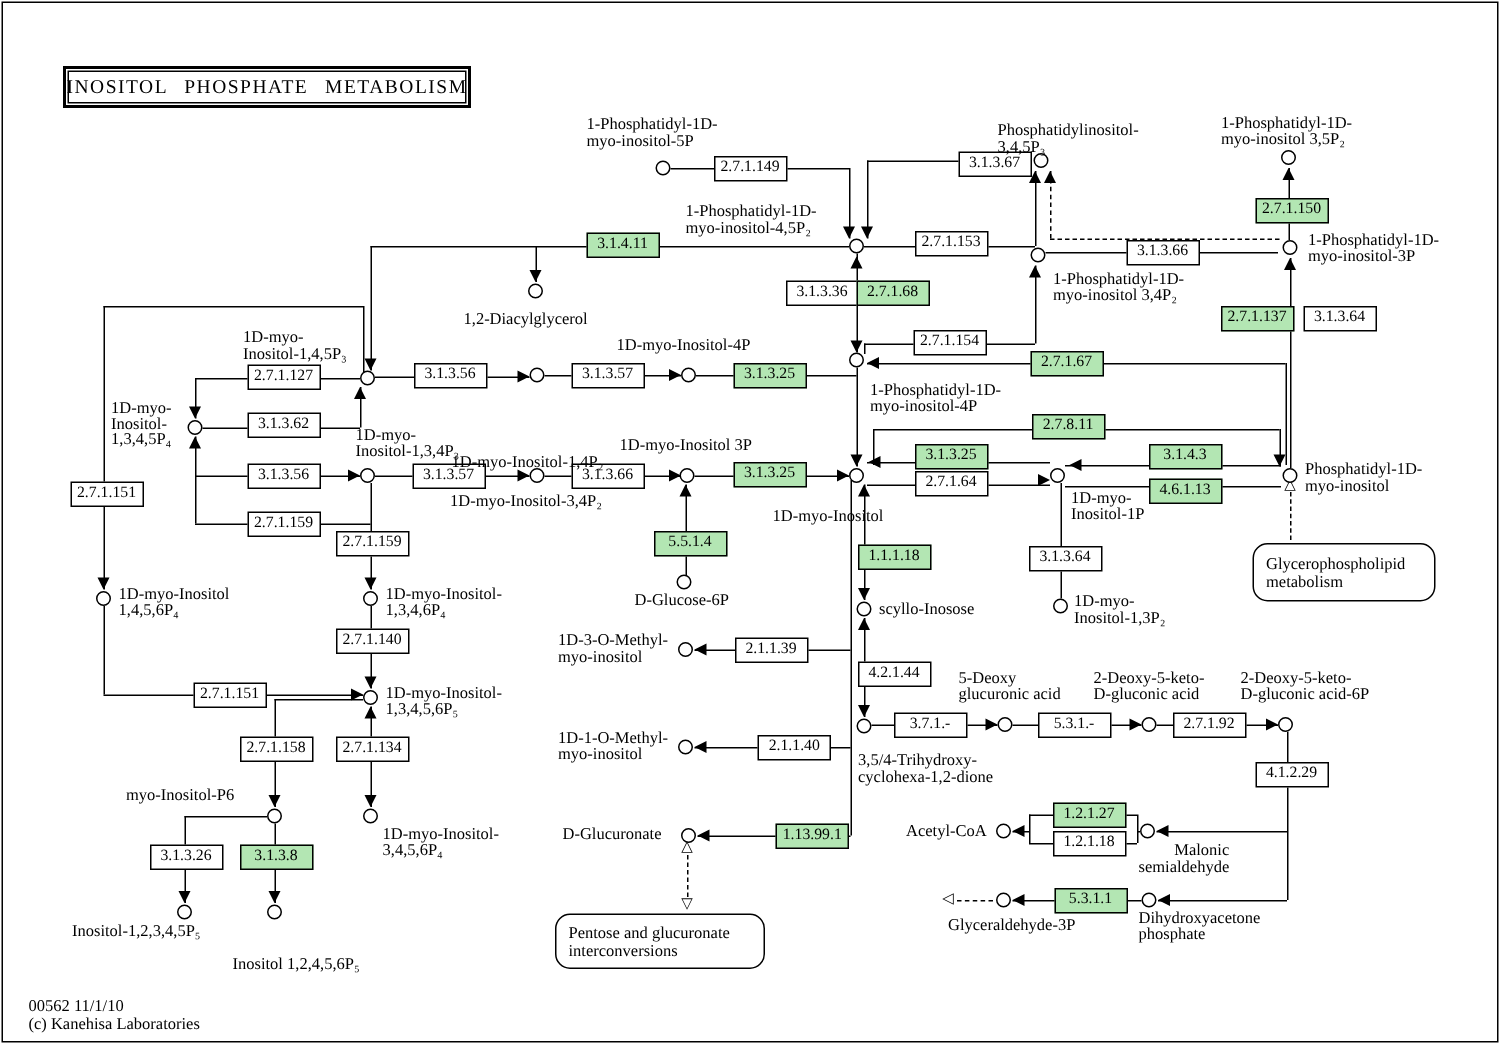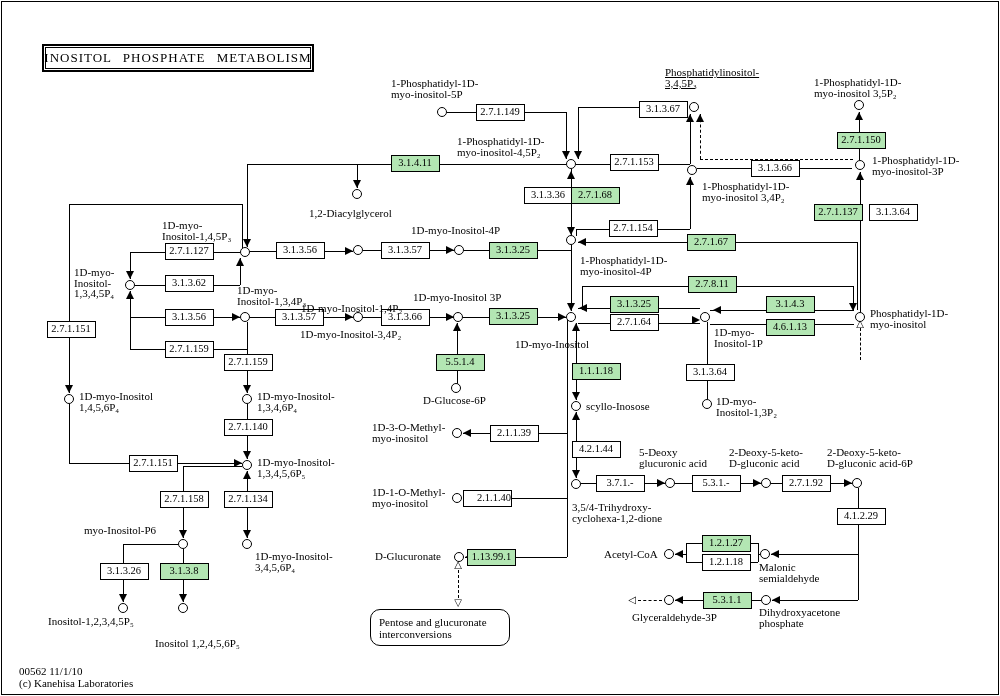--- a/index.html
+++ b/index.html
@@ -199,28 +199,28 @@
     <div class="ebox green" style="left: 433.5px; top: 351.5px; width: 47px; height: 15px;">5.5.1.4</div>
     <div class="ebox green" style="left: 685.5px; top: 273.5px; width: 47px; height: 15px;">2.7.8.11</div>
     <div class="ebox green" style="left: 607.5px; top: 293.5px; width: 47px; height: 15px;">3.1.3.25</div>
     <div class="ebox" style="left: 607.5px; top: 311.5px; width: 47px; height: 15px;">2.7.1.64</div>
     <div class="ebox green" style="left: 763.5px; top: 293.5px; width: 47px; height: 15px;">3.1.4.3</div>
     <div class="ebox green" style="left: 763.5px; top: 316.5px; width: 47px; height: 15px;">4.6.1.13</div>
     <div class="ebox" style="left: 683.5px; top: 361.5px; width: 47px; height: 15px;">3.1.3.64</div>
     <div class="ebox green" style="left: 569.5px; top: 360.5px; width: 47px; height: 15px;">1.1.1.18</div>
     <div class="ebox" style="left: 569.5px; top: 439px; width: 47px; height: 15px;">4.2.1.44</div>
     <div class="ebox" style="left: 487.5px; top: 422.5px; width: 47px; height: 15px;">2.1.1.39</div>
-    <div class="ebox" style="left: 461px; top: 487.5px; width: 47px; height: 15px; text-align: right;">2.1.1.40</div>
+    <div class="ebox" style="left: 503px; top: 487.5px; width: 47px; height: 15px;">2.1.1.40</div>
     <div class="ebox" style="left: 126.5px; top: 452.5px; width: 47px; height: 15px;">2.7.1.151</div>
     <div class="ebox" style="left: 221.5px; top: 416.5px; width: 47px; height: 15px;">2.7.1.140</div>
     <div class="ebox" style="left: 157.5px; top: 488.5px; width: 47px; height: 15px;">2.7.1.158</div>
     <div class="ebox" style="left: 221.5px; top: 488.5px; width: 47px; height: 15px;">2.7.1.134</div>
     <div class="ebox" style="left: 97.5px; top: 560.5px; width: 47px; height: 15px;">3.1.3.26</div>
     <div class="ebox green" style="left: 157.5px; top: 560.5px; width: 47px; height: 15px;">3.1.3.8</div>
-    <div class="ebox green" style="left: 465px; top: 546.5px; width: 47px; height: 15px;">1.13.99.1</div>
+    <div class="ebox green" style="left: 515px; top: 546.5px; width: 47px; height: 15px;">1.13.99.1</div>
     <div class="ebox" style="left: 593.5px; top: 472.5px; width: 47px; height: 15px;">3.7.1.-</div>
     <div class="ebox" style="left: 689.5px; top: 472.5px; width: 47px; height: 15px;">5.3.1.-</div>
     <div class="ebox" style="left: 779.5px; top: 472.5px; width: 47px; height: 15px; text-align: center;">2.7.1.92</div>
     <div class="ebox" style="left: 834.5px; top: 505.5px; width: 47px; height: 15px;">4.1.2.29</div>
     <div class="ebox green" style="left: 699.5px; top: 532.5px; width: 47px; height: 15px;">1.2.1.27</div>
     <div class="ebox" style="left: 699.5px; top: 551.5px; width: 47px; height: 15px;">1.2.1.18</div>
     <div class="ebox green" style="left: 700.5px; top: 589.5px; width: 47px; height: 15px;">5.3.1.1</div>
     <div class="cpd" style="left: 435px; top: 105px;"></div>
     <div class="cpd" style="left: 687px; top: 100px;"></div>
     <div class="cpd" style="left: 852px; top: 98px;"></div>
@@ -255,21 +255,21 @@
     <div class="cpd" style="left: 240px; top: 537px;"></div>
     <div class="cpd" style="left: 116px; top: 601px;"></div>
     <div class="cpd" style="left: 176px; top: 601px;"></div>
     <div class="cpd" style="left: 452px; top: 550px;"></div>
     <div class="cpd" style="left: 662px; top: 547px;"></div>
     <div class="cpd" style="left: 758px; top: 547px;"></div>
     <div class="cpd" style="left: 662px; top: 593px;"></div>
     <div class="cpd" style="left: 759px; top: 593px;"></div>
     <div class="lbl" style="left: 389px; top: 76px;">1-Phosphatidyl-1D-
 myo-inositol-5P</div>
-    <div class="lbl" style="left: 663px; top: 65px; text-decoration: underline;">Phosphatidylinositol-
+    <div class="lbl" style="left: 663px; top: 80px;">Phosphatidylinositol-
 3,4,5P₃</div>
     <div class="lbl" style="left: 812px; top: 75px;">1-Phosphatidyl-1D-
 myo-inositol 3,5P₂</div>
     <div class="lbl" style="left: 455px; top: 134px;">1-Phosphatidyl-1D-
 myo-inositol-4,5P₂</div>
     <div class="lbl" style="left: 870px; top: 153px;">1-Phosphatidyl-1D-
 myo-inositol-3P</div>
     <div class="lbl" style="left: 307px; top: 206px;">1,2-Diacylglycerol</div>
     <div class="lbl" style="left: 700px; top: 179px;">1-Phosphatidyl-1D-
 myo-inositol 3,4P₂</div>
@@ -313,20 +313,22 @@
 D-gluconic acid</div>
     <div class="lbl" style="left: 825px; top: 445px;">2-Deoxy-5-keto-
 D-gluconic acid-6P</div>
     <div class="lbl" style="left: 82px; top: 523px;">myo-Inositol-P6</div>
     <div class="lbl" style="left: 253px; top: 549px;">1D-myo-Inositol-
 3,4,5,6P₄</div>
     <div class="lbl" style="left: 46px; top: 614px;">Inositol-1,2,3,4,5P₅</div>
     <div class="lbl" style="left: 153px; top: 596px; margin-top: 40px;">Inositol 1,2,4,5,6P₅</div>
     <div class="lbl" style="left: 373px; top: 549px;">D-Glucuronate</div>
     <div class="lbl" style="left: 602px; top: 547px;">Acetyl-CoA</div>
-    <div class="lbl" style="left: 757px; top: 560px;">Malonic
+    <div class="lbl" style="left: 757px; top: 560px; text-align: right;">Malonic
 semialdehyde</div>
     <div class="lbl" style="left: 630px; top: 610px;">Glyceraldehyde-3P</div>
     <div class="lbl" style="left: 757px; top: 605px;">Dihydroxyacetone
 phosphate</div>
+    <div class="pbox" style="left: 833px; top: 360px; width: 112px; height: 37px;">Glycerophospholipid
+metabolism</div>
     <div class="pbox" style="left: 368px; top: 607px; width: 130px; height: 35px;">Pentose and glucuronate
 interconversions</div>
   </div>
 
 </body></html>

